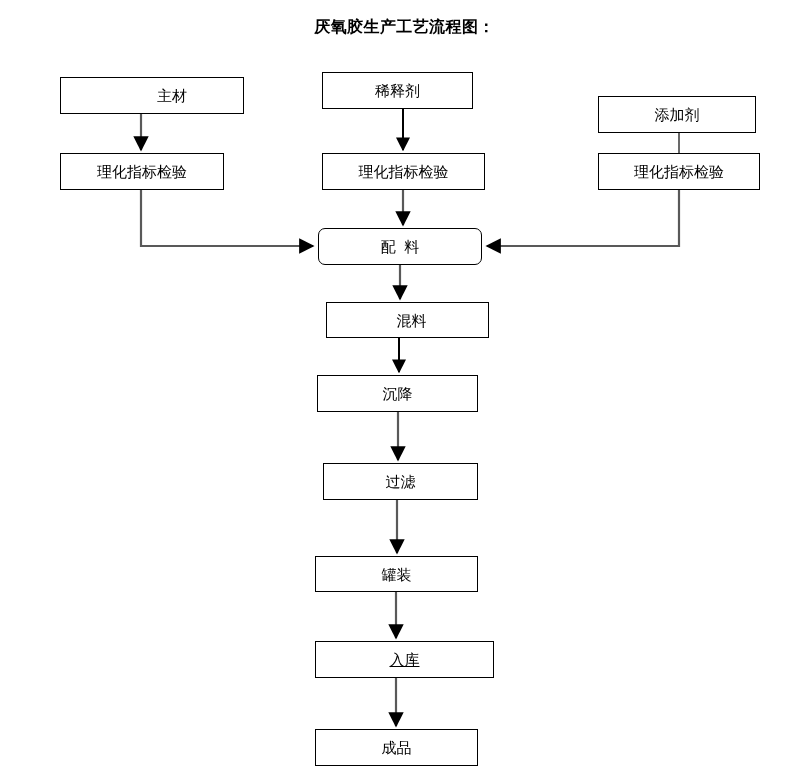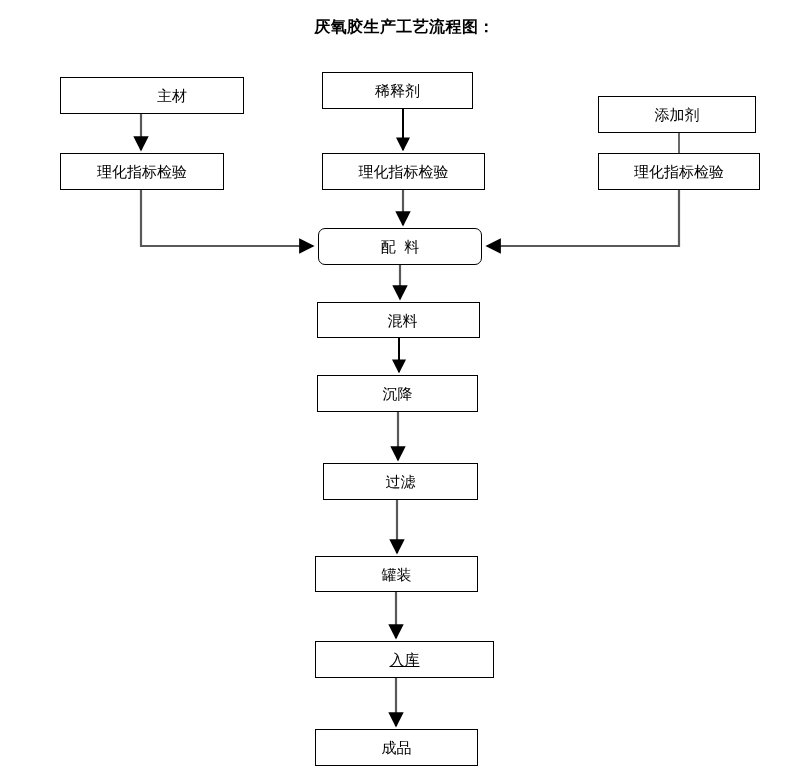--- a/index.html
+++ b/index.html
@@ -102,21 +102,21 @@
   <div class="node" style="left:598px; top:72px;  width:158px; height:37px;margin-top:24px;">添加剂</div>
 
   <div class="node" style="left:60px;  top:153px; width:164px; height:37px;">理化指标检验</div>
 
   <div class="node" style="left:322px; top:153px; width:163px; height:37px;">理化指标检验</div>
 
   <div class="node" style="left:598px; top:153px; width:162px; height:37px;">理化指标检验</div>
 
   <div class="node" style="left:318px; top:228px; width:164px; height:37px;border-radius:7px;">配  料</div>
 
-  <div class="node" style="left:317px; top:302px; width:163px; height:36px;padding-left:8px;">混料</div>
+  <div class="node" style="left:326px; top:302px; width:163px; height:36px;padding-left:8px;">混料</div>
 
   <div class="node" style="left:317px; top:375px; width:161px; height:37px;">沉降</div>
 
   <div class="node" style="left:323px; top:463px; width:155px; height:37px;">过滤</div>
 
   <div class="node" style="left:315px; top:556px; width:163px; height:36px;">罐装</div>
 
   <div class="node" style="left:315px; top:641px; width:179px; height:37px;text-decoration:underline;">入库</div>
 
   <div class="node" style="left:315px; top:729px; width:163px; height:37px;">成品</div>

